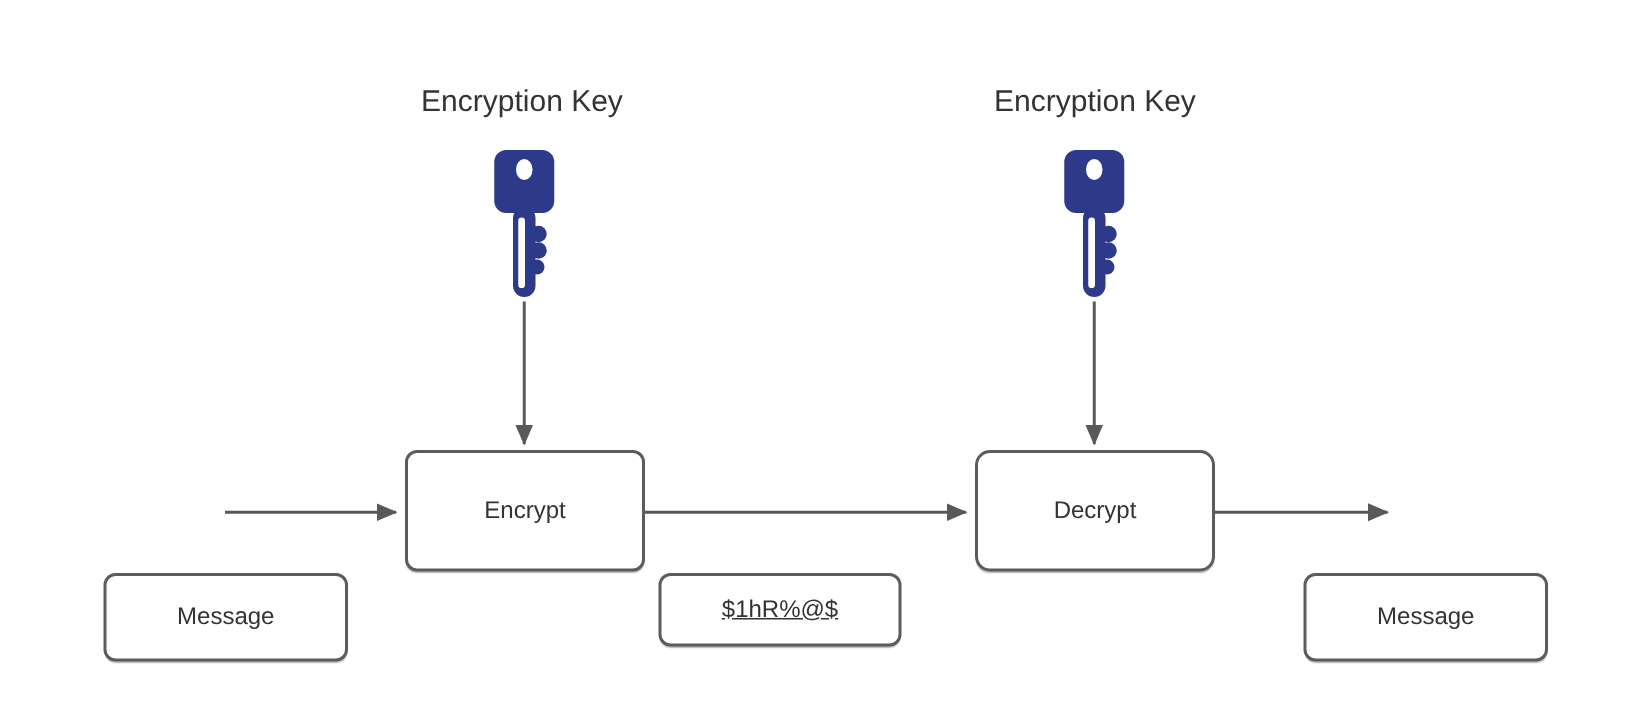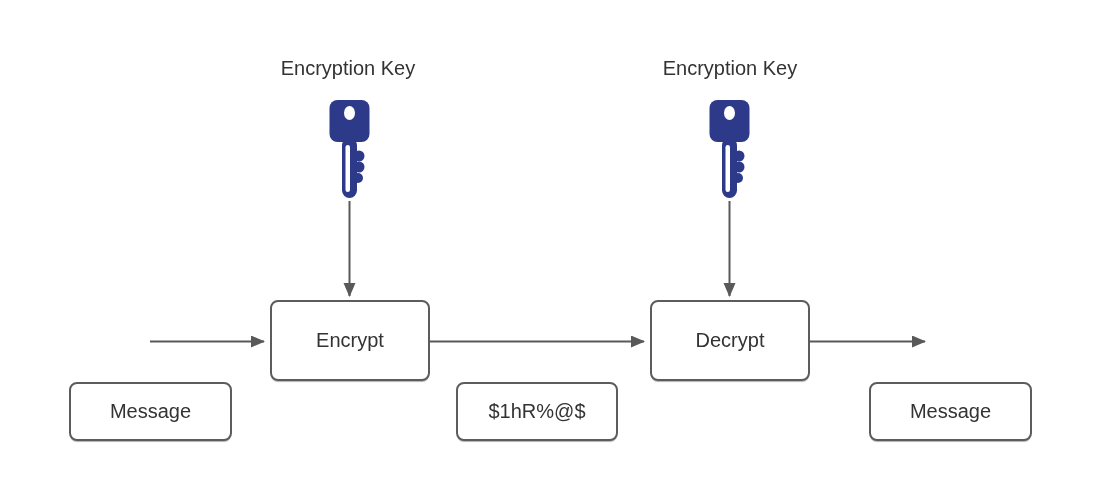--- a/index.html
+++ b/index.html
@@ -56,29 +56,29 @@
   }
   .arrowhead-shape{ fill:var(--color-line,#595959); }
   .box{
     position:absolute;
     background:var(--color-background,#fff);
     border:2px solid var(--color-box-border,#5c5c5c);
     border-radius:8px;
     display:flex;
     align-items:center;
     justify-content:center;
-    font-size:20px;
+    font-size:16px;
     color:var(--color-text,#333);
     box-shadow:0 2px 1px -1px rgba(0,0,0,0.30);
     white-space:nowrap;
   }
   .box.encrypt{ left:270px; top:300px; width:160px; height:81px; }
-  .box.decrypt{ left:650px; top:300px; width:160px; height:81px; }
+  .box.decrypt{ left:650px; top:300px; width:160px; height:81px;border-radius:10px; }
   .box.msg-left{ left:69px;  top:382px; width:163px; height:59px; }
-  .box.cipher{   left:456px; top:382px; width:162px; height:59px; }
+  .box.cipher{   left:439px; top:382px; width:162px; height:49px;text-decoration:underline; }
   .box.msg-right{left:869px; top:382px; width:163px; height:59px; }
 </style>
 </head>
 <body>
 
 <div class="canvas">
 
   <svg class="connectors" viewBox="0 0 1100 484" xmlns="http://www.w3.org/2000/svg" aria-hidden="true">
     <defs>
       <marker id="arrow" markerUnits="userSpaceOnUse" markerWidth="16" markerHeight="14" refX="13" refY="6" orient="auto">

